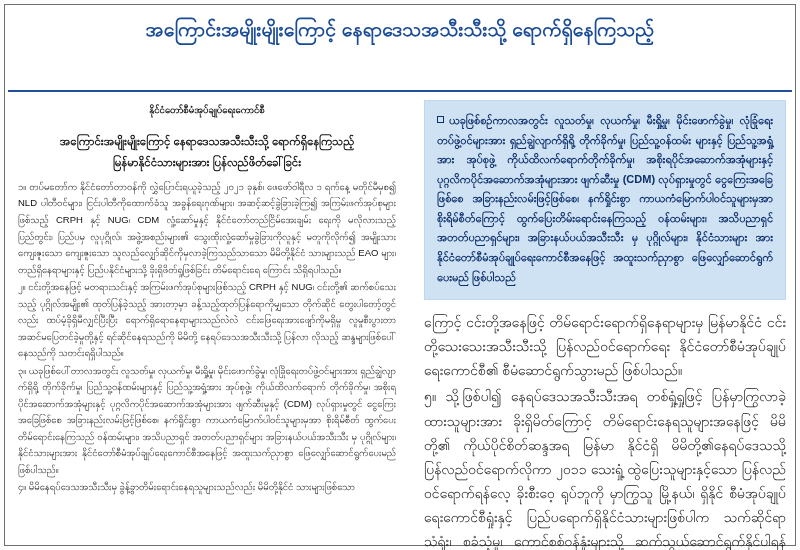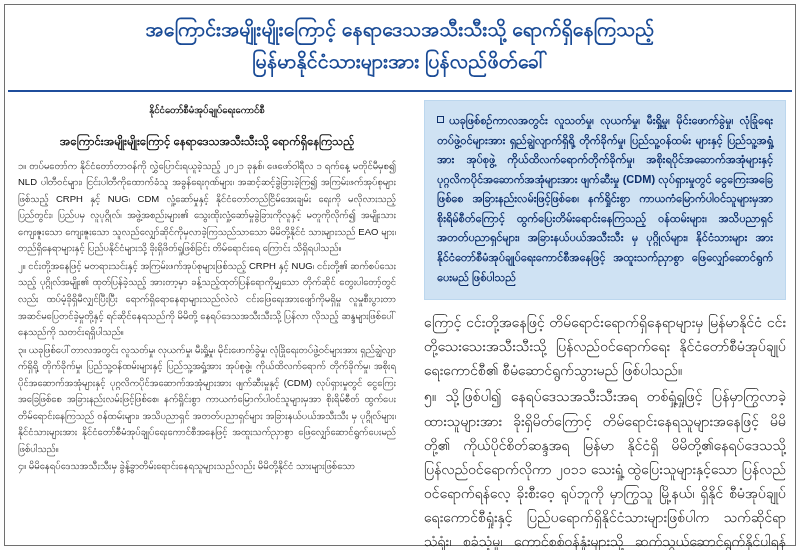--- a/index.html
+++ b/index.html
@@ -125,32 +125,32 @@
   }
 </style>
 </head>
 <body>
 
 <div id="page">
   <div class="frame"></div>
 
   <div class="headline">
     <div class="line">အကြောင်းအမျိုးမျိုးကြောင့် နေရာဒေသအသီးသီးသို့ ရောက်ရှိနေကြသည့်</div>
-    <div class="line">မြန်မာနိုင်ငံသားများအား ပြန်လည်ဖိတ်ခေါ်</div>
   </div>
 
   <div class="body-wrap">
 
     <div class="col-left">
       <div class="org-block">
         <div>နိုင်ငံတော်စီမံအုပ်ချုပ်ရေးကောင်စီ</div>
       </div>
 
       <div class="doc-title">
         <div>အကြောင်းအမျိုးမျိုးကြောင့် နေရာဒေသအသီးသီးသို့ ရောက်ရှိနေကြသည့်</div>
+        <div>မြန်မာနိုင်ငံသားများအား ပြန်လည်ဖိတ်ခေါ်ခြင်း</div>
       </div>
 
       <div class="left-bottom">
         <p class="para">၁။    တပ်မတော်က နိုင်ငံတော်တာဝန်ကို လွှဲပြောင်းရယူခဲ့သည့် ၂၀၂၁ ခုနှစ်၊ ဖေဖော်ဝါရီလ ၁ ရက်နေ့ မတိုင်မီမှစ၍ NLD ပါတီဝင်များ၊ ငြင်းပါတီကိုထောက်ခံသူ အခွန်ရေးဂုဏ်များ၊ အဆင့်ဆင့်ခွဲခြားခဲ့ကြ၍ အကြမ်းဖက်အုပ်စုများဖြစ်သည့် CRPH နှင့် NUG၊ CDM လှုံ့ဆော်မှုနှင့် နိုင်ငံတော်တည်ငြိမ်အေးချမ်း ရေးကို မလိုလားသည့် ပြည်တွင်း၊ ပြည်ပမှ လူပုဂ္ဂိုလ်၊ အဖွဲ့အစည်းများ၏ သွေးထိုးလှုံ့ဆော်မှုခွဲခြားကိုလူနှင့် မတူကိုလိုက်၍ အမျိုးသား ကျေးဇူးသော ကျေးဇူးသော သူလည်လျှော်ဆိုင်ကိုမှလာခဲ့ကြသည်သာသော မိမိတို့နိုင်ငံ သားများသည် EAO များ၊ တည်ရှိနေရာများနှင့် ပြည်ပနိုင်ငံများသို့ ခိုးရှိဖိတ်ရှုဖြစ်ခြင်း တိမ်ရောင်းရေ ကြောင်း သိရှိရပါသည်။</p>
         <p class="para">၂။    ငင်းတို့အနေဖြင့် မတရားသင်းနှင့် အကြမ်းဖက်အုပ်စုများဖြစ်သည့် CRPH နှင့် NUG၊ ငင်းတို့၏ ဆက်စပ်သေးသည့် ပုဂ္ဂိုလ်အမျိုး၏ ထုတ်ပြန်ခဲ့သည့် အားတာ့မှာ ခန့်သည့်ထုတ်ပြန်ရောကိုမျှသော တိုက်ဆိုင် တွေးပါတော့်တွင်လည်း ထပ်မံ့ခိုရှိမီလျှင်ပြီးပြီး ရောက်ရှိရောနေရာများသည်လဲလဲ ငင်းဖြေရေးအားဖျော်ကိုမရှိမှု လူမှုစီးပွားတာ အဆင်မပြေတင်ခဲ့မှုတို့နှင့် ရင်ဆိုင်နေရသည်ကို မိမိတို့ နေရပ်ဒေသအသီးသီးသို့ ပြန်လာ လိုသည့် ဆန္ဒများဖြစ်ပေါ်နေသည်ကို သတင်းရရှိပါသည်။</p>
         <p class="para">၃။    ယခုဖြစ်ပေါ်တာလအတွင်း လူသတ်မှု၊ လုယက်မှု၊ မီးရှို့မှု၊ မိုင်းဖောက်ခွဲမှု၊ လုံခြိုရေးတပ်ဖွဲ့ဝင်များအား ရှည်ချွဲလျာက်ရှိရို့ တိုက်ခိုက်မှု၊ ပြည်သူ့ဝန်ထမ်းများနှင့် ပြည်သူ့အရှုံ့အား အုပ်စုဖွဲ့၊ ကိုယ်ထိလက်ရောက် တိုက်ခိုက်မှု၊ အစိုးရပိုင်အဆောက်အအုံများနှင့် ပုဂ္ဂလိကပိုင်အဆောက်အအုံများအား ဖျက်ဆီးမှုနှင့် (CDM) လုပ်ရှားမှုတွင် ငွေကြေးအခြေဖြစ်စေ အခြားနည်းလမ်းဖြင့်ဖြစ်စေ၊ နက်ရှိုင်းစွာ ကာယကံမြောက်ပါဝင်သူများမှအာ စိုးရိမ်စီတ် ထွက်ပေးတိမ်ရောင်းနေကြသည် ဝန်ထမ်းများ၊ အသိပညာရှင် အတတ်ပညာရှင်များ အခြားနယ်ပယ်အသီးသီး မှ ပုဂ္ဂိုလ်များ၊ နိုင်ငံသားများအား နိုင်ငံတော်စီမံအုပ်ချုပ်ရေးကောင်စီအနေဖြင့် အထူးသက်ညှာစွာ ဖြေလျှော်ဆောင်ရွက်ပေးမည် ဖြစ်ပါသည်။</p>
         <p class="para">၄။    မိမိနေရပ်ဒေသအသီးသီးမှ ခွဲန့်ခွာတိမ်းရောင်းနေရသူများသည်လည်း မိမိတို့နိုင်ငံ သားများဖြစ်သော</p>
       </div>
     </div>
 

